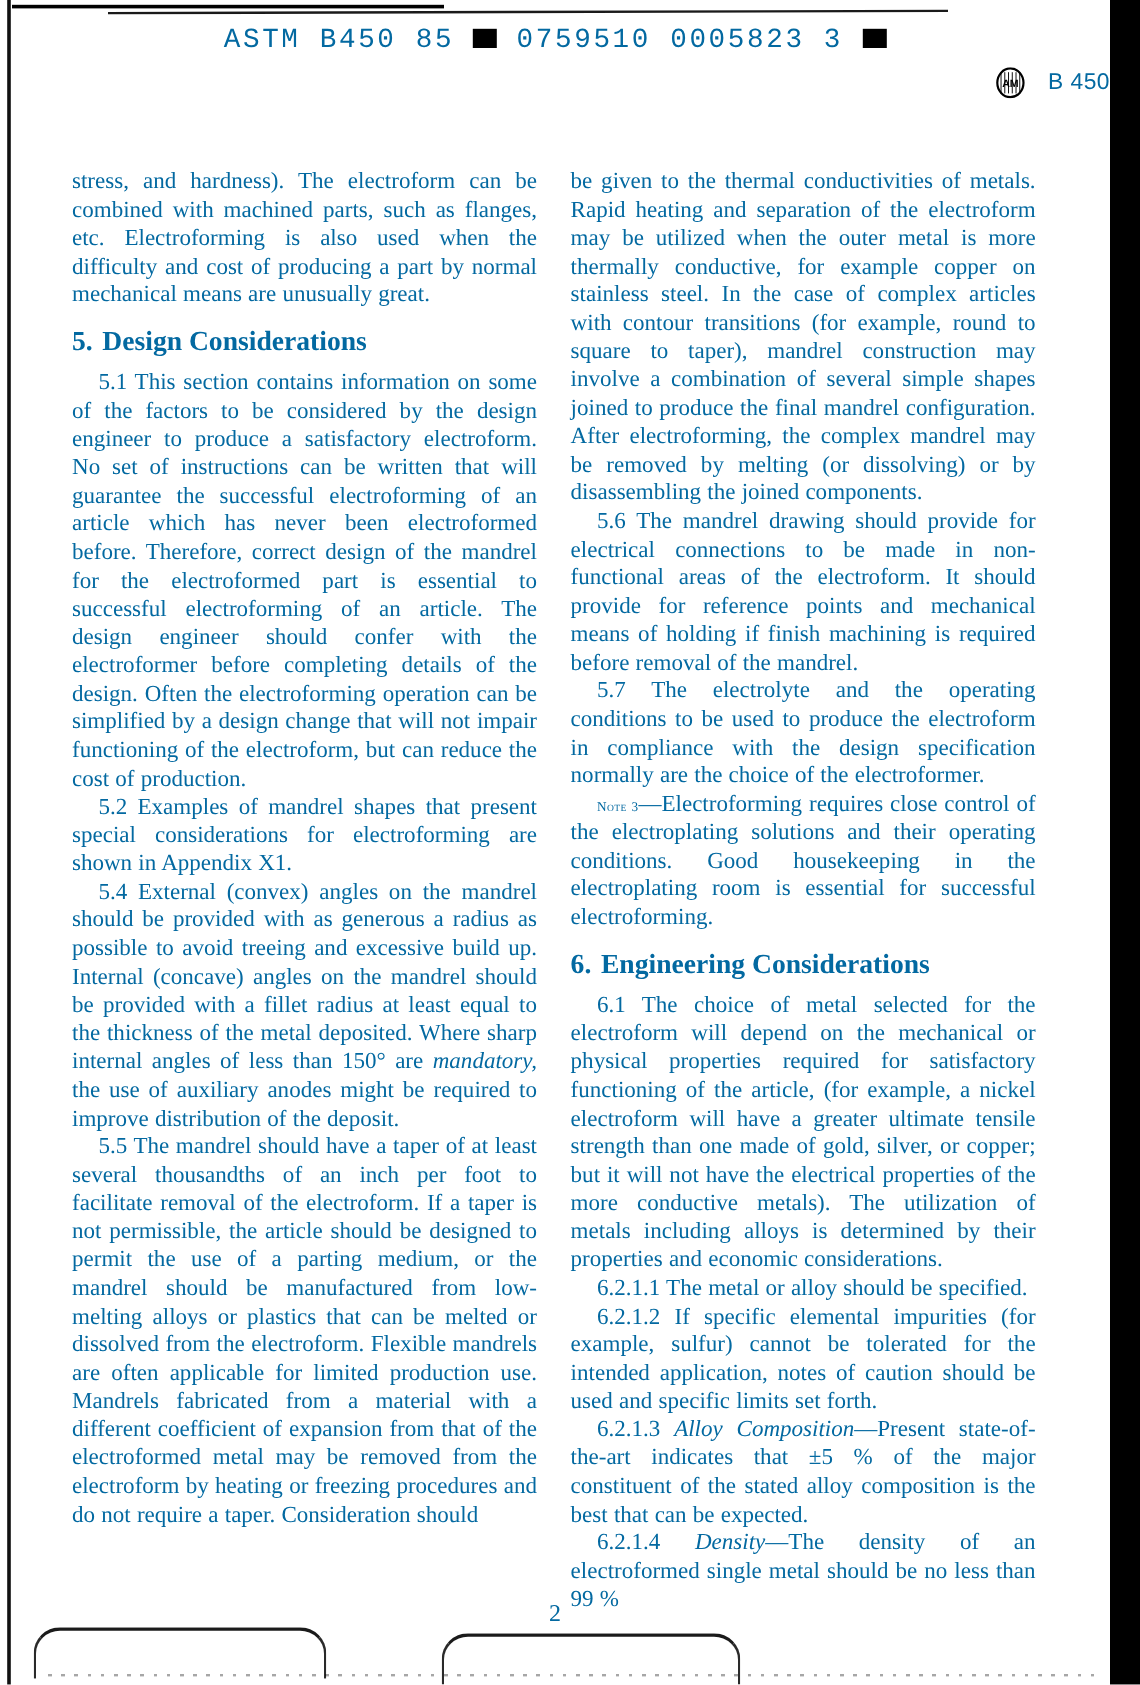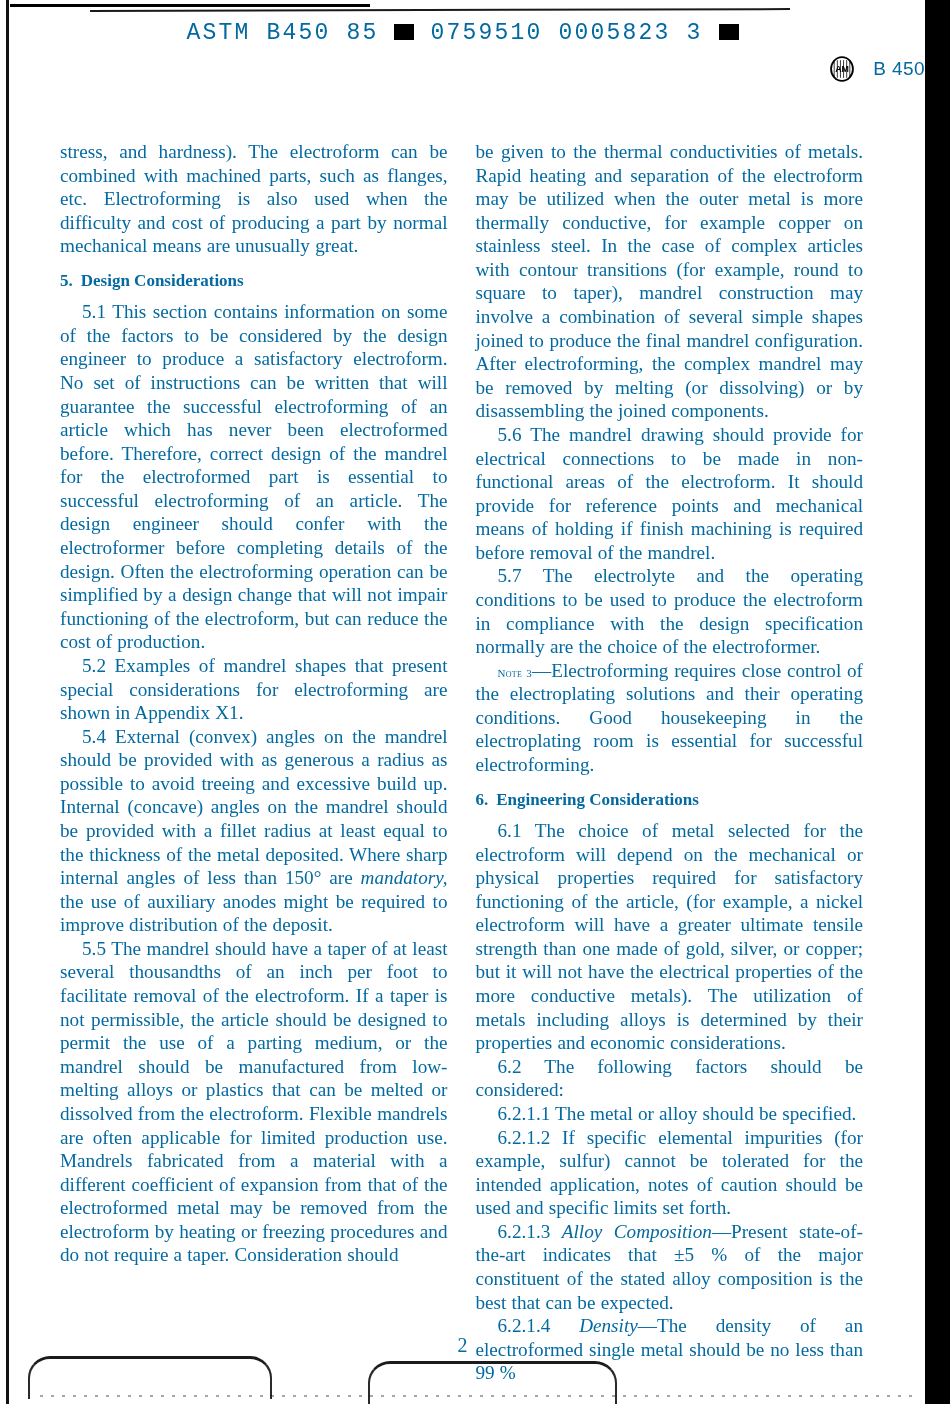--- a/index.html
+++ b/index.html
@@ -127,21 +127,21 @@
     text-justify: inter-word;
     hyphens: none;
     word-spacing: 0.02em;
   }
   .col p.ind { text-indent: 22px; }
   .col p.noind { text-indent: 0; }
   h2.sec {
     margin: 13px 0 9px 0;
     font-family: "Liberation Serif", "DejaVu Serif", serif;
     font-weight: bold;
-    font-size: 17px;
+    font-size: 23px;
     line-height: 1.2;
     text-indent: 0;
   }
   h2.sec .num { margin-right: 8px; }
   .note {
     margin: 13px 0 0 0;
     font-size: 16.2px;
     line-height: 1.17;
     text-align: justify;
     text-indent: 22px;
@@ -207,21 +207,20 @@
       <p class="ind">5.6 The mandrel drawing should provide for electrical connections to be made in non-functional areas of the electroform. It should provide for reference points and mechanical means of holding if finish machining is required before removal of the mandrel.</p>
       <p class="ind">5.7 The electrolyte and the operating conditions to be used to produce the electroform in compliance with the design specification normally are the choice of the electroformer.</p>
 
       <p class="note"><span class="sc">Note 3</span><span>—Electroforming requires close control of the electroplating solutions and their operating conditions. Good housekeeping in the electroplating room is essential for successful electroforming.</span></p>
 
       <h2 class="sec">
         <span class="num">6.</span><span>Engineering Considerations</span>
       </h2>
 
       <p class="ind">6.1 The choice of metal selected for the electroform will depend on the mechanical or physical properties required for satisfactory functioning of the article, (for example, a nickel electroform will have a greater ultimate tensile strength than one made of gold, silver, or copper; but it will not have the electrical properties of the more conductive metals). The utilization of metals including alloys is determined by their properties and economic considerations.</p>
-      <p class="ind">6.2 The following factors should be considered:</p>
 
 
       <p class="ind">6.2.1.1 The metal or alloy should be specified.</p>
       <p class="ind">6.2.1.2 If specific elemental impurities (for example, sulfur) cannot be tolerated for the intended application, notes of caution should be used and specific limits set forth.</p>
 
       <p class="ind"><span>6.2.1.3 </span><em>Alloy Composition</em><span>—Present state-of-the-art indicates that ±5 % of the major constituent of the stated alloy composition is the best that can be expected.</span></p>
 
       <p class="ind"><span>6.2.1.4 </span><em>Density</em><span>—The density of an electroformed single metal should be no less than 99 %</span></p>
     </div>
   </div>

